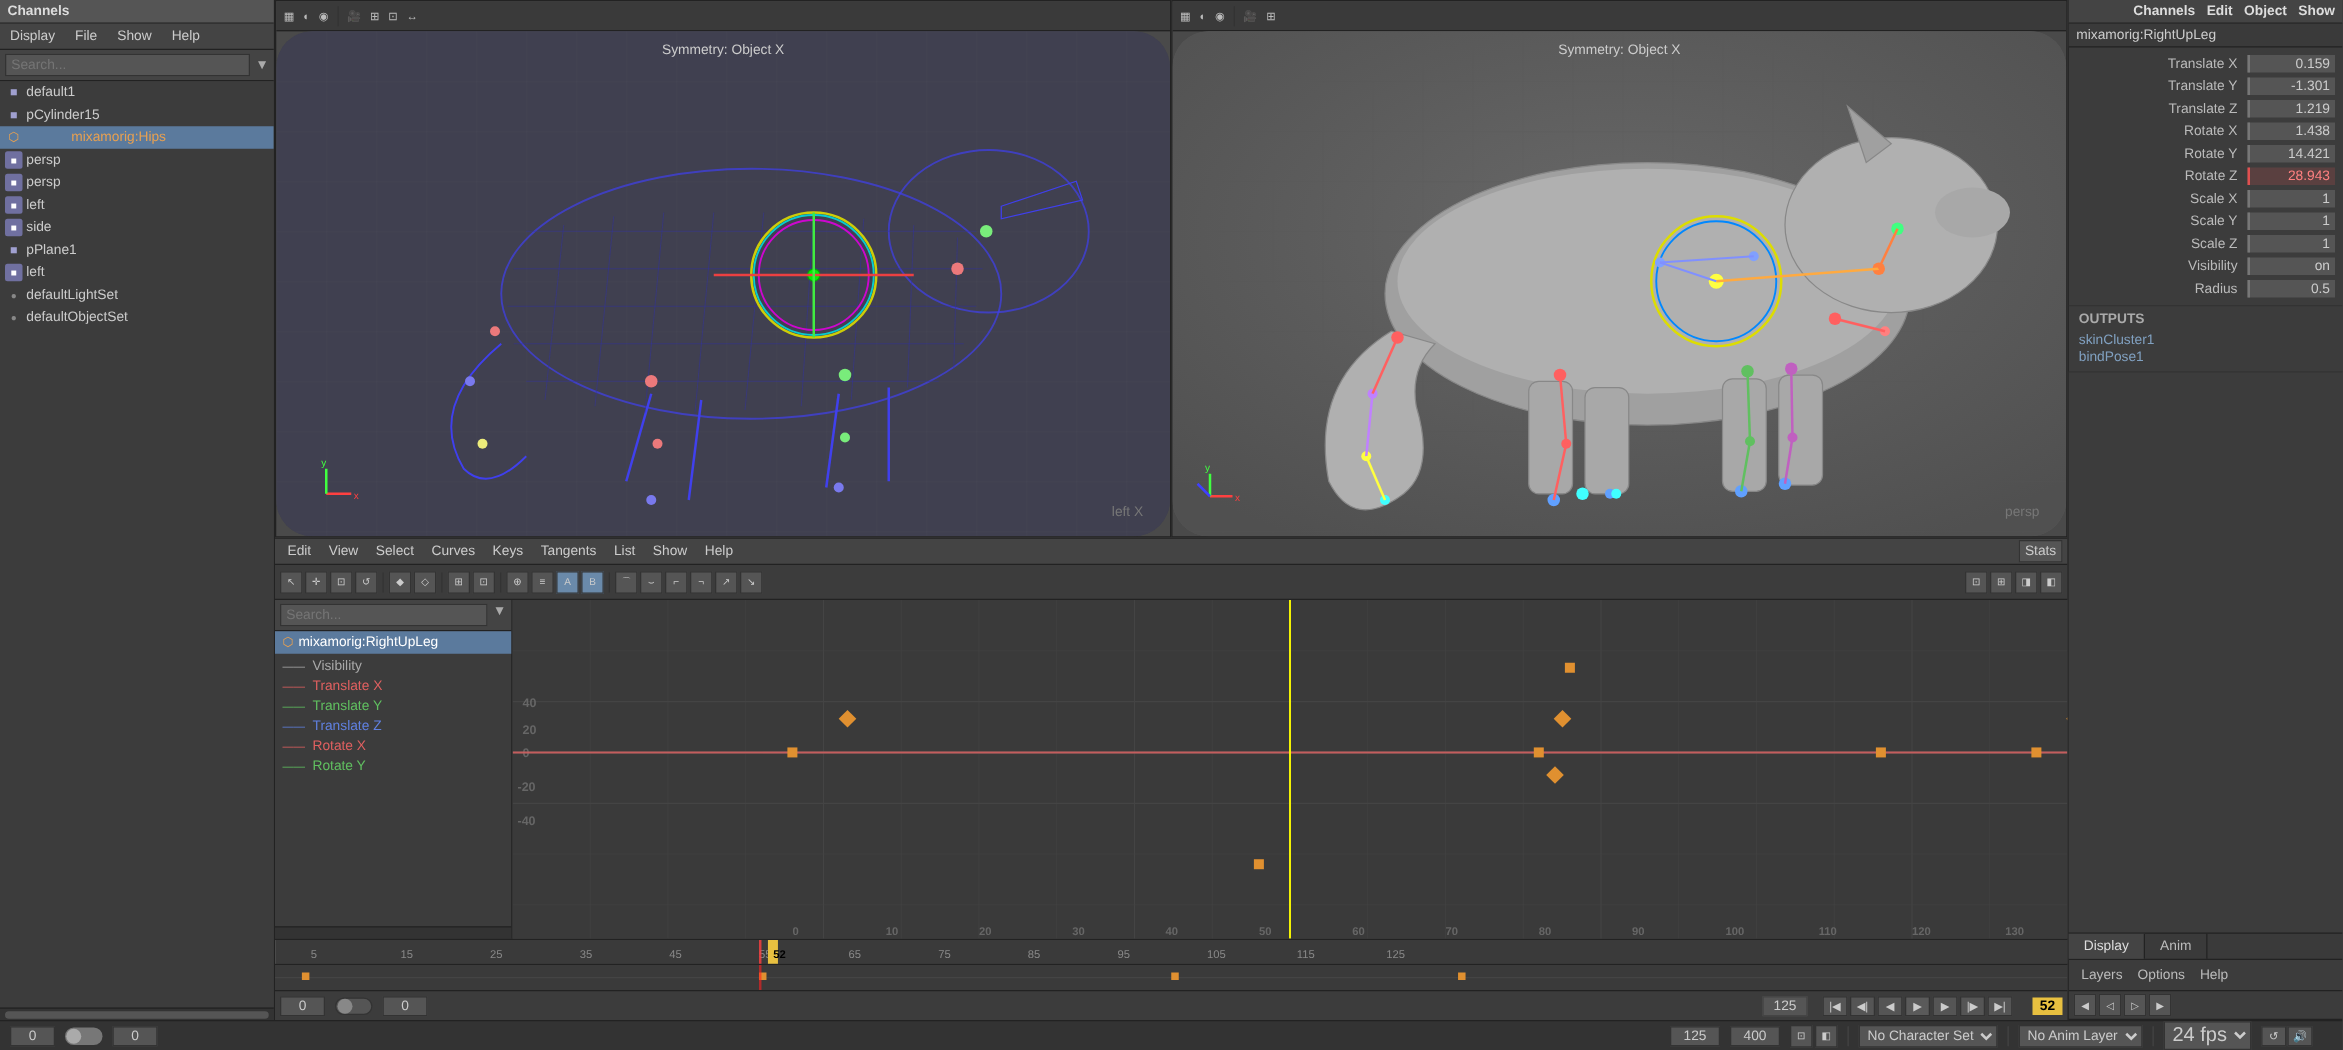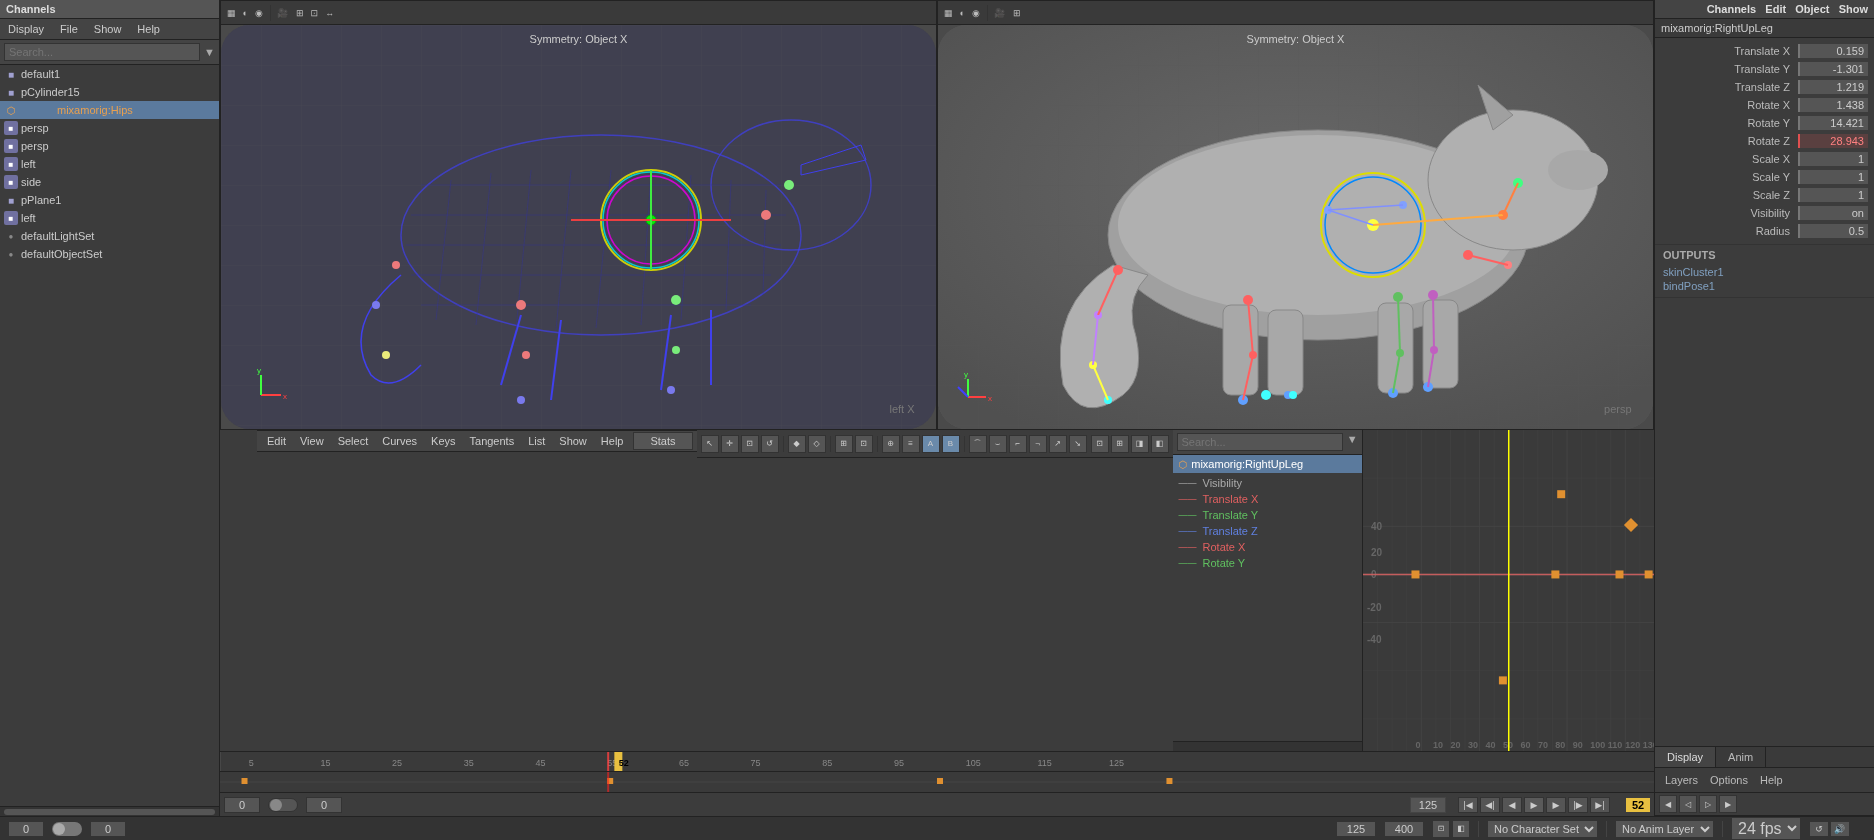--- a/index.html
+++ b/index.html
@@ -140,22 +140,21 @@
     
     .grid-canvas {
       position: absolute;
       top: 0; left: 0;
       width: 100%; height: 100%;
     }
 
     .graph-editor {
       flex: 1;
       display: flex;
-      flex-direction: row;
-      margin-left: 37px;
+      flex-direction: column;
     }
 
     .graph-menubar {
       height: 22px;
       background: #444;
       display: flex;
       align-items: center;
       padding: 0 4px;
       gap: 2px;
       border-bottom: 1px solid #222;
@@ -448,21 +447,21 @@
       width: 40px;
       outline: none;
       text-align: center;
     }
 
     .stats-btn {
       background: #555;
       border: 1px solid #333;
       color: #ccc;
       font-size: 11px;
-      padding: 2px 16px;
+      padding: 2px 4px;
       cursor: pointer;
     }
 
     
     .right-node-name {
       font-size: 11px;
       color: #ccc;
       padding: 3px 6px;
       background: #3a3a3a;
       border-bottom: 1px solid #222;

